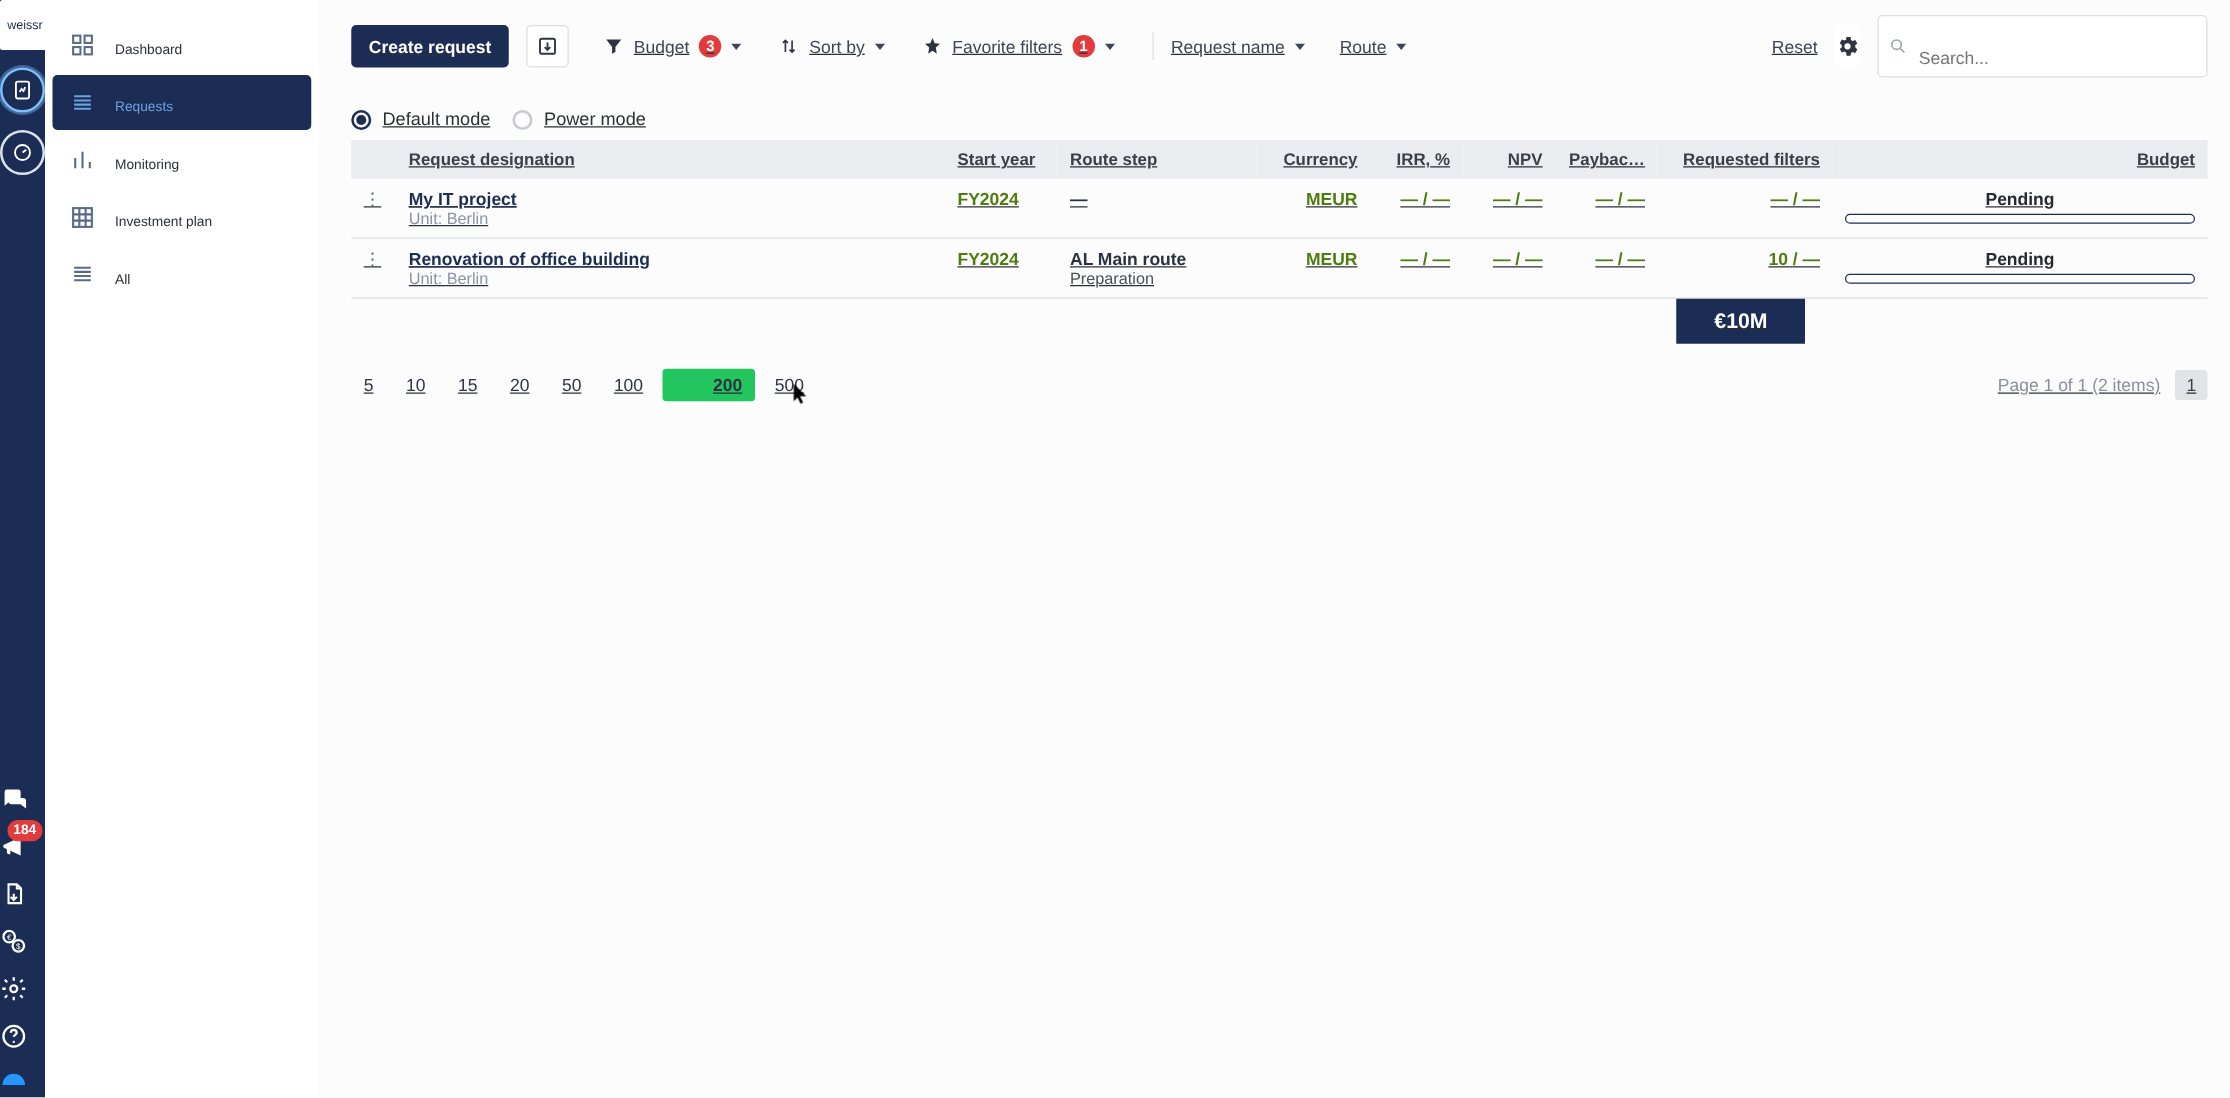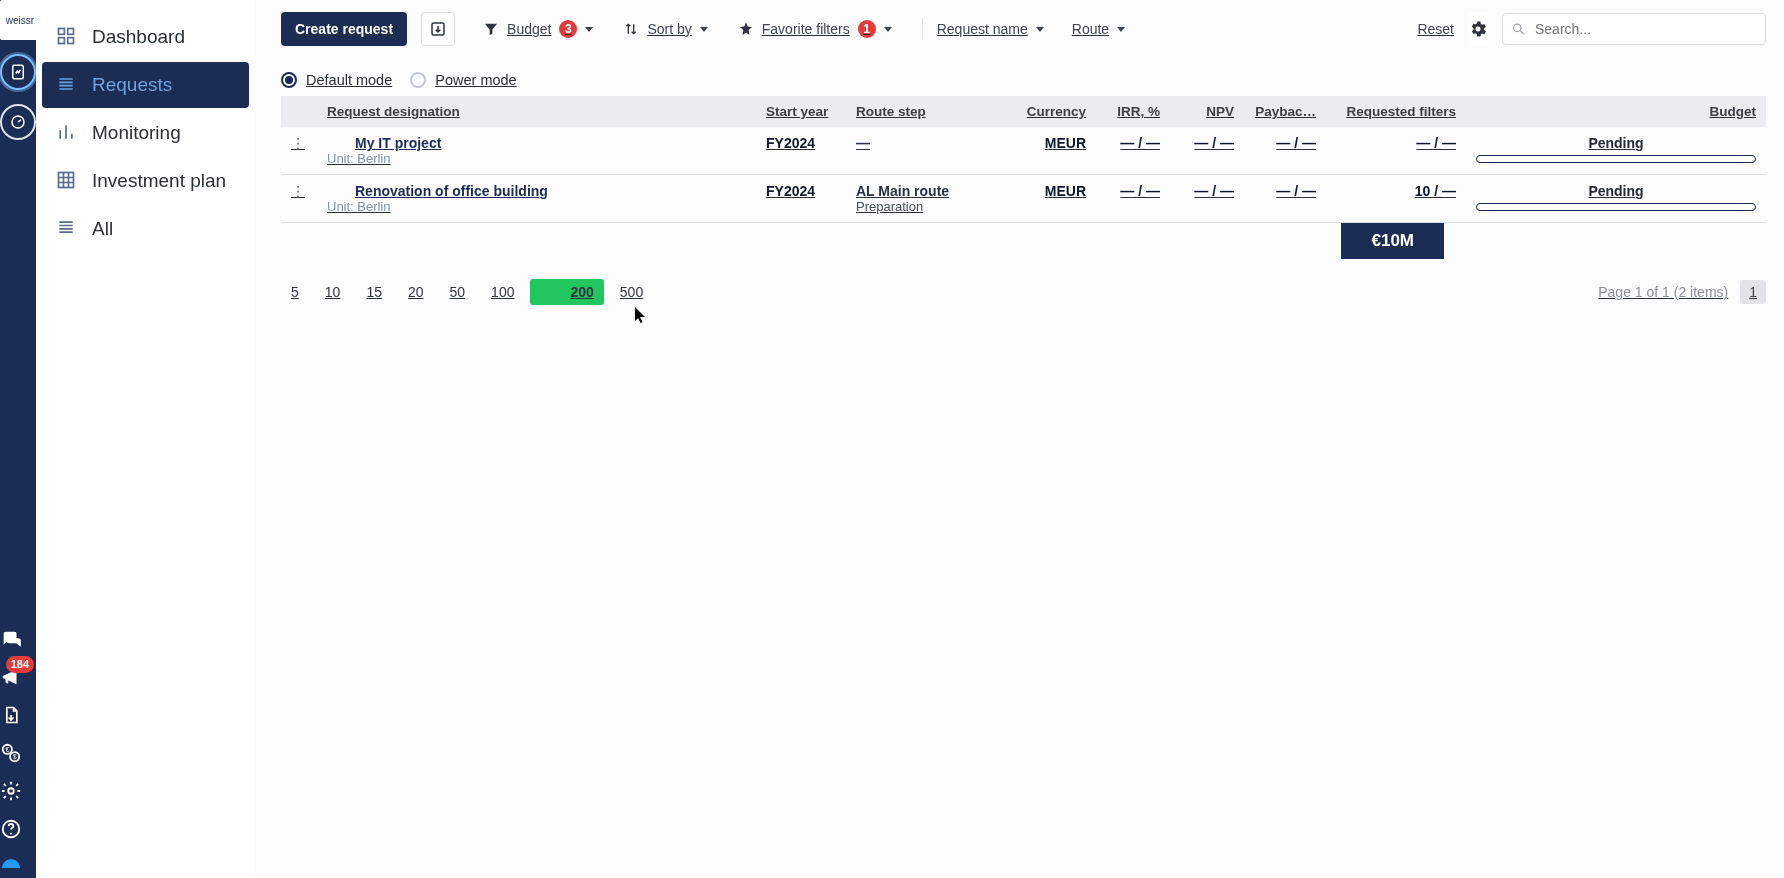--- a/index.html
+++ b/index.html
@@ -23,54 +23,54 @@
   .rail-btn.circle{border:2px solid #dbe3ee;}
   .rail-btn.active{border-color:#7ec0ff;box-shadow:0 0 0 2px rgba(126,192,255,.4);}
   .rail-spacer{flex:1;}
   .rail-bottom{display:flex;flex-direction:column;align-items:center;padding-bottom:12px;gap:16px;}
   .rail-bottom .item{position:relative;color:#fff;display:flex;align-items:center;justify-content:center;}
   .rail-bottom .badge{position:absolute;top:-10px;right:-12px;background:var(--red);color:#fff;font-size:11px;line-height:1;padding:3px 5px;border-radius:9px;font-weight:bold;}
   .avatar-dot{position:absolute;bottom:-2px;width:18px;height:9px;background:#2598ff;border-top-left-radius:9px;border-top-right-radius:9px;}
 
   
   .sidebar{width:219px;background:#fff;flex-shrink:0;padding-top:12px;}
-  .sidebar .sbitem{display:flex;align-items:flex-start;gap:16px;padding:12px 14px;margin:2px 6px;border-radius:4px;color:var(--text);cursor:pointer;font-size:19px;}
+  .sidebar .sbitem{display:flex;align-items:flex-end;gap:16px;padding:12px 14px;margin:2px 6px;border-radius:4px;color:var(--text);cursor:pointer;font-size:11px;}
   .sidebar .sbitem svg{color:#5a6a8a;}
   .sidebar .sbitem.active{background:var(--navy);color:var(--accent);}
   .sidebar .sbitem.active svg{color:var(--accent);}
 
   
   .main{flex:1;min-width:0;padding:12px 18px 0 26px;background:#fcfcfc;text-decoration:underline;}
   .toolbar{display:flex;align-items:center;gap:14px;}
   .btn-primary{background:var(--navy);color:#fff;border:none;border-radius:4px;padding:9px 14px;font-size:14px;font-weight:600;cursor:pointer;}
   .btn-icon{border:1px solid var(--border);border-radius:4px;width:34px;height:34px;display:flex;align-items:center;justify-content:center;background:#fff;cursor:pointer;}
   .chip{display:flex;align-items:center;gap:8px;cursor:pointer;color:#3f4550;}
   .chip .badge-sm{background:var(--red);color:#fff;border-radius:50%;min-width:18px;height:18px;font-size:12px;display:flex;align-items:center;justify-content:center;font-weight:bold;}
   .caret{width:0;height:0;border-left:4px solid transparent;border-right:4px solid transparent;border-top:5px solid #3f4550;}
   .sep{width:1px;height:22px;background:var(--border);}
   .reset{color:#3f4550;cursor:pointer;}
   .search{position:relative;flex:0 0 264px;margin-left:auto;}
-  .search input{width:100%;padding:7px 10px 7px 32px;border:1px solid var(--border);border-radius:4px;font-size:14px;}
+  .search input{width:100%;padding:25px 10px 7px 32px;border:1px solid var(--border);border-radius:4px;font-size:14px;}
   .search svg{position:absolute;left:9px;top:50%;transform:translateY(-50%);color:#9aa0aa;}
 
   
   .mode-row{display:flex;align-items:center;gap:18px;margin-top:26px;margin-bottom:8px;}
   .radio{display:flex;align-items:center;gap:9px;cursor:pointer;font-size:14.5px;}
   .radio .outer{width:16px;height:16px;border:2px solid var(--navy);border-radius:50%;display:flex;align-items:center;justify-content:center;}
   .radio .inner{width:8px;height:8px;border-radius:50%;background:var(--navy);}
   .radio.inactive .outer{border-color:#c4c9d2;}
 
   
   .table{width:100%;border-collapse:collapse;}
   .table thead td{background:#ebecef;font-weight:600;color:#3b3f46;padding:8px 10px;font-size:13.5px;white-space:nowrap;}
   .table tbody tr{border-bottom:1px solid var(--border);}
   .table tbody td{padding:8px 10px;vertical-align:top;font-size:14px;}
-  .title-link{font-weight:700;color:var(--navy);text-decoration:underline;cursor:pointer;margin-left:28px;}
+  .title-link{font-weight:700;color:var(--navy);text-decoration:underline;cursor:pointer;}
   .sub{color:var(--muted);font-size:13px;margin-top:0;}
-  .bold{font-weight:700;color:#0f172a;}
+  .bold{font-weight:700;color:#4d7c0f;}
   .route-main{font-weight:700;color:#2a3242;}
   .route-sub{color:#4a4f57;font-size:13px;}
   .progress{width:100%;height:8px;border:1px solid var(--navy);border-radius:5px;background:#fff;margin-top:4px;}
   .status{font-weight:700;text-align:center;color:#262a33;}
   .kebab{cursor:pointer;color:#5b6270;}
 
   .totals{display:flex;justify-content:flex-end;}
   .totals .chip-total{margin-right:322px;background:var(--navy);color:#fff;font-weight:800;padding:8px 30px;font-size:17px;}
 
   

